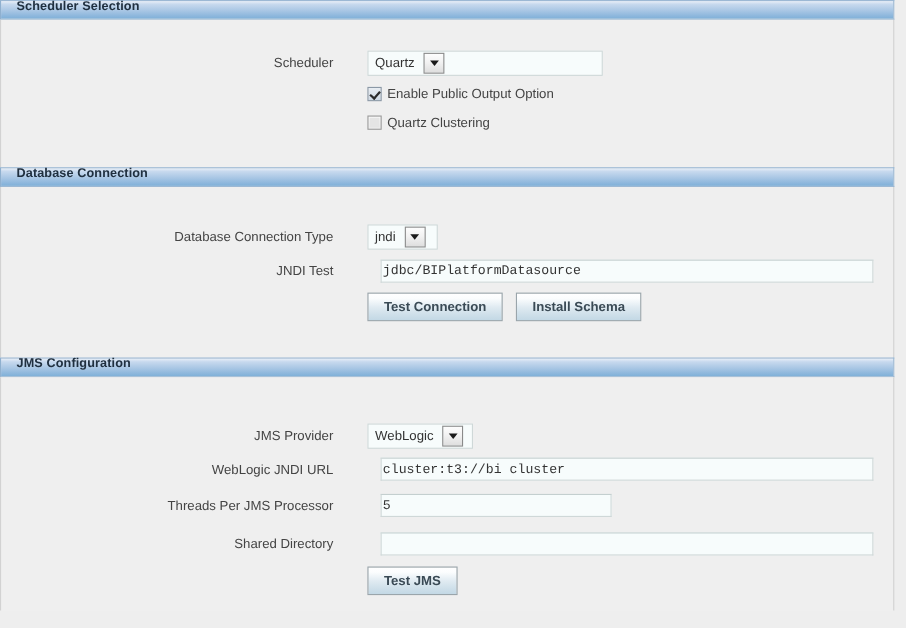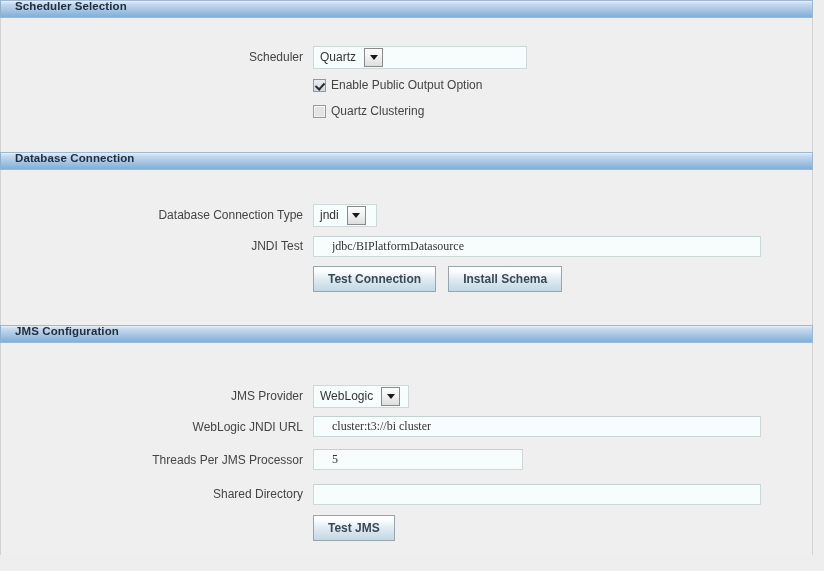--- a/index.html
+++ b/index.html
@@ -62,20 +62,21 @@
     border-left: 1px solid #d2d2d2;
     border-right: 1px solid #d2d2d2;
     box-sizing: border-box;
   }
 
   
   .form-row {
     display: flex;
     align-items: center;
     height: 26px;
+    gap: 21px;
   }
 
   .field-label {
     width: 312px;
     text-align: right;
     padding-right: 10px;
     box-sizing: border-box;
     font-size: 12px;
     color: #444444;
     white-space: nowrap;
@@ -86,26 +87,27 @@
     align-items: center;
   }
 
   
   .text-input {
     height: 21px;
     box-sizing: border-box;
     background: #f7fcfc;
     border: 1px solid #cfd8d8;
     border-top-color: #c4cfcf;
-    font-family: Liberation Serif, serif;
+    font-family: Liberation Mono, monospace;
     font-size: 12px;
     color: #333333;
-    padding: 0 18px;
+    padding: 0 1px;
     outline: none;
     border-radius: 0;
+    margin-left: 12px;
   }
 
   .input-jndi   { width: 448px; }
   .input-wljndi { width: 448px; }
   .input-threads{ width: 210px; }
   .input-shared { width: 448px; }
 
   
   .select-wrap {
     position: relative;

